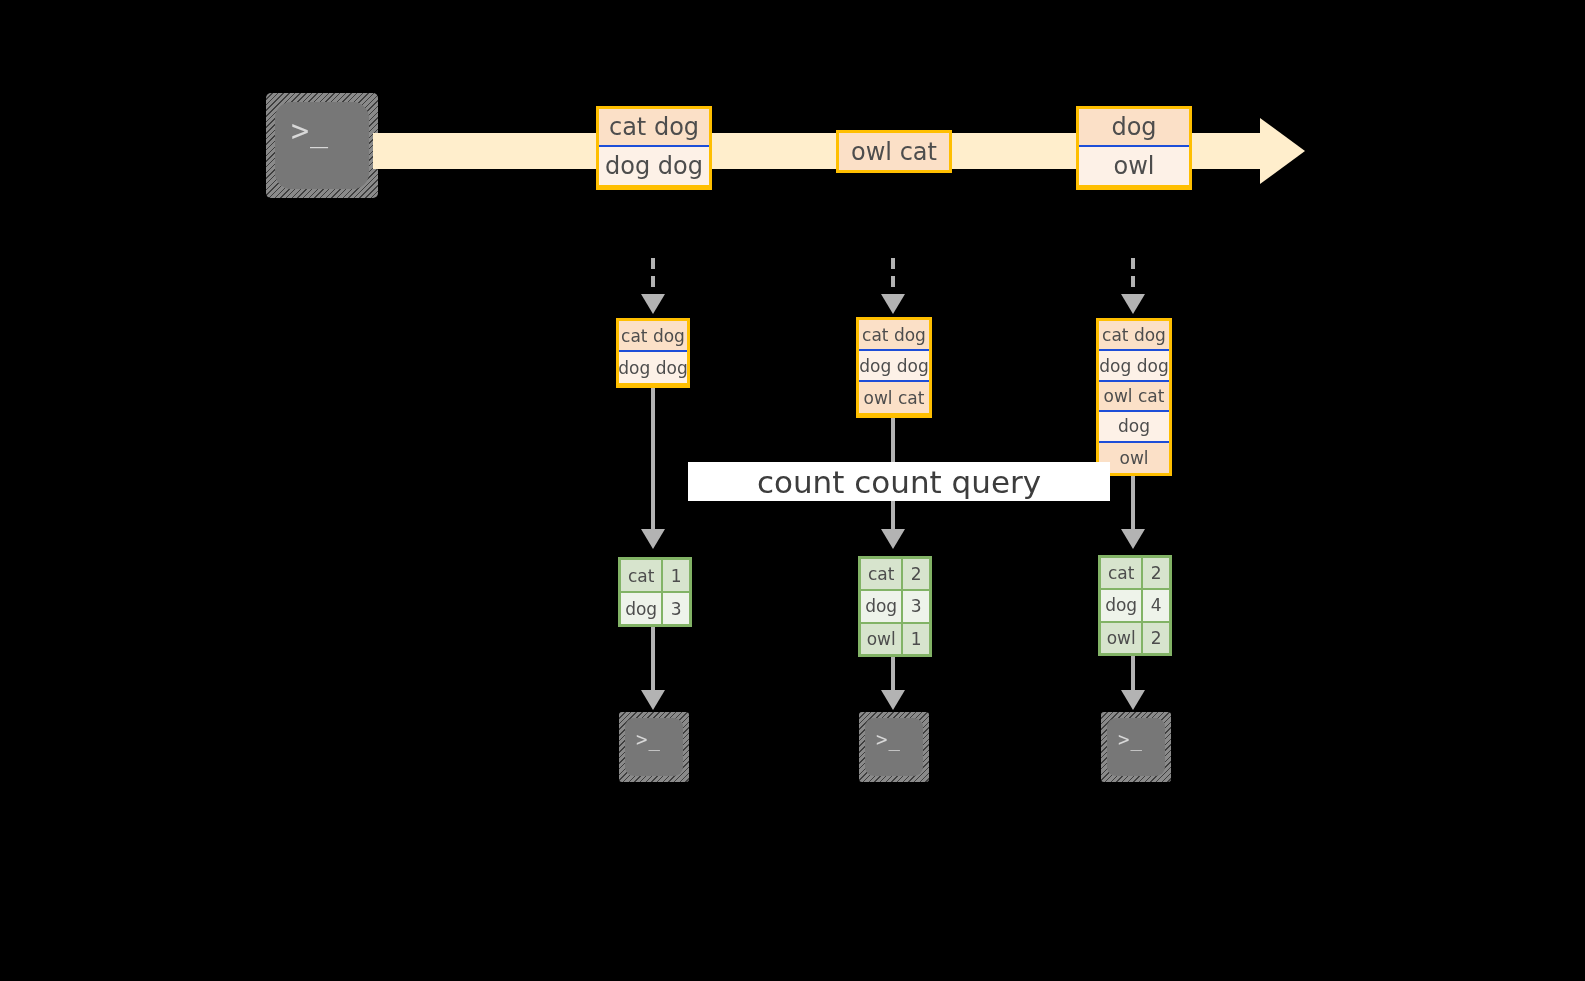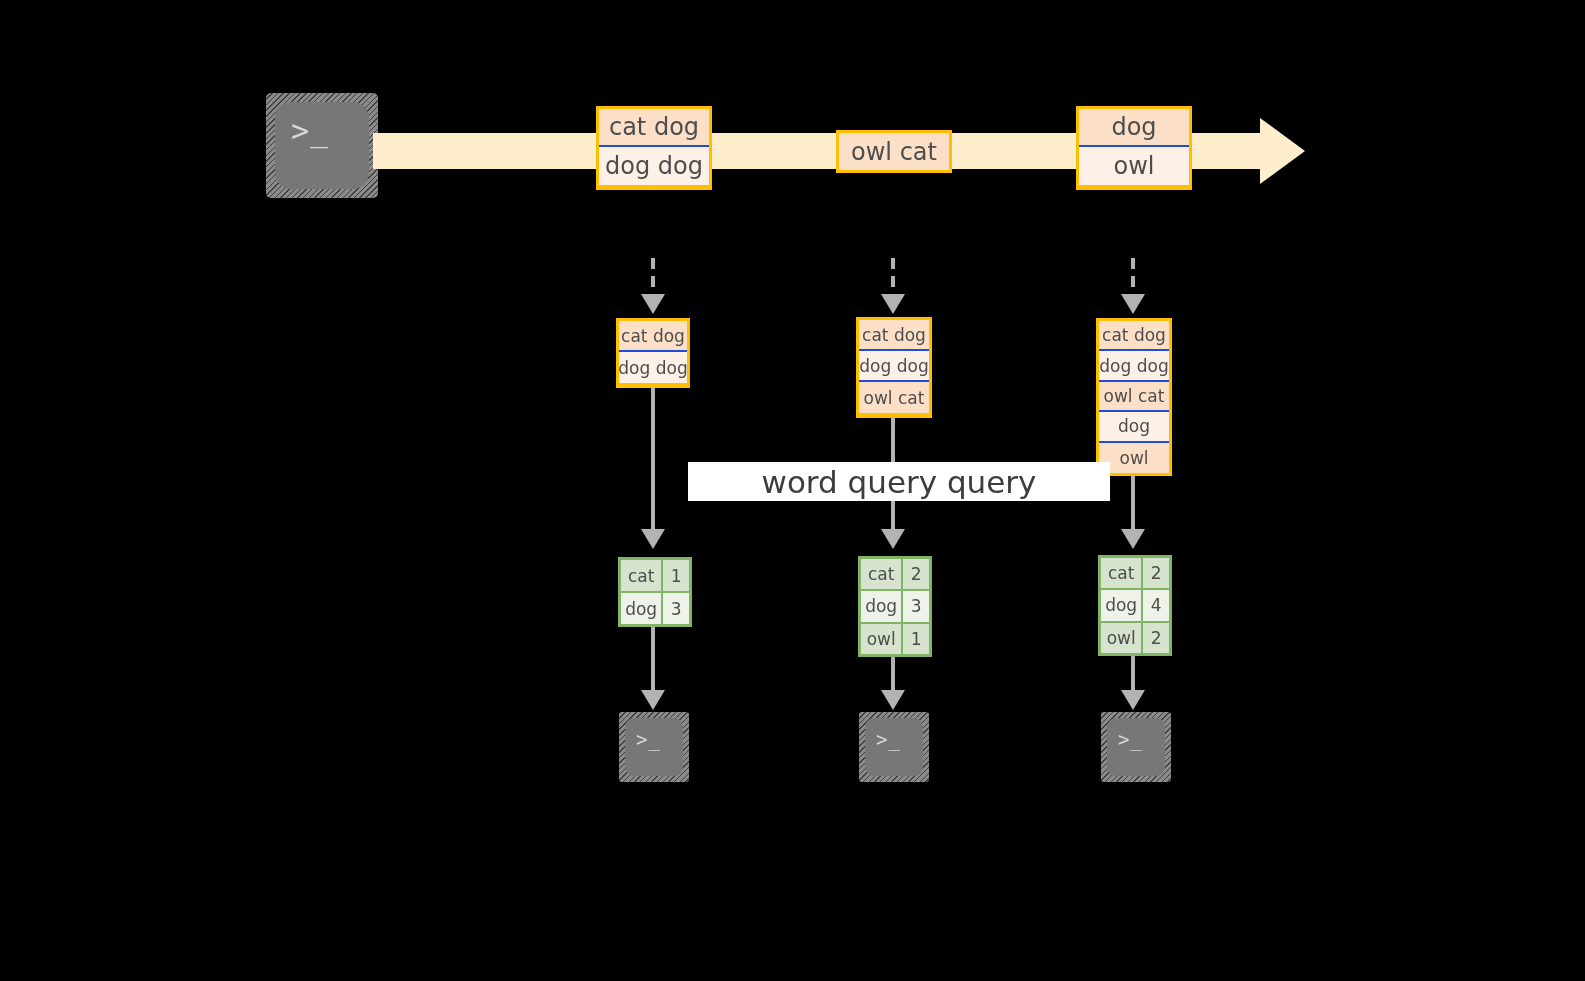--- a/index.html
+++ b/index.html
@@ -282,16 +282,16 @@
   <div class="conn-line" style="left:1131px; top:656px; height:36px;"></div>
   <div class="conn-head" style="left:1121px; top:690px;"></div>
 
   <div class="terminal small" style="left:1101px; top:712px; width:70px; height:70px;">
     <div class="inner">
       <span class="prompt">&gt;_</span>
     </div>
   </div>
 
   <div class="query-band" style="left:688px; top:462px; width:422px; height:39px;">
-    <span class="label">word query query</span>
+    <span class="label">count count query</span>
   </div>
 
 </div>
 
 </body></html>

